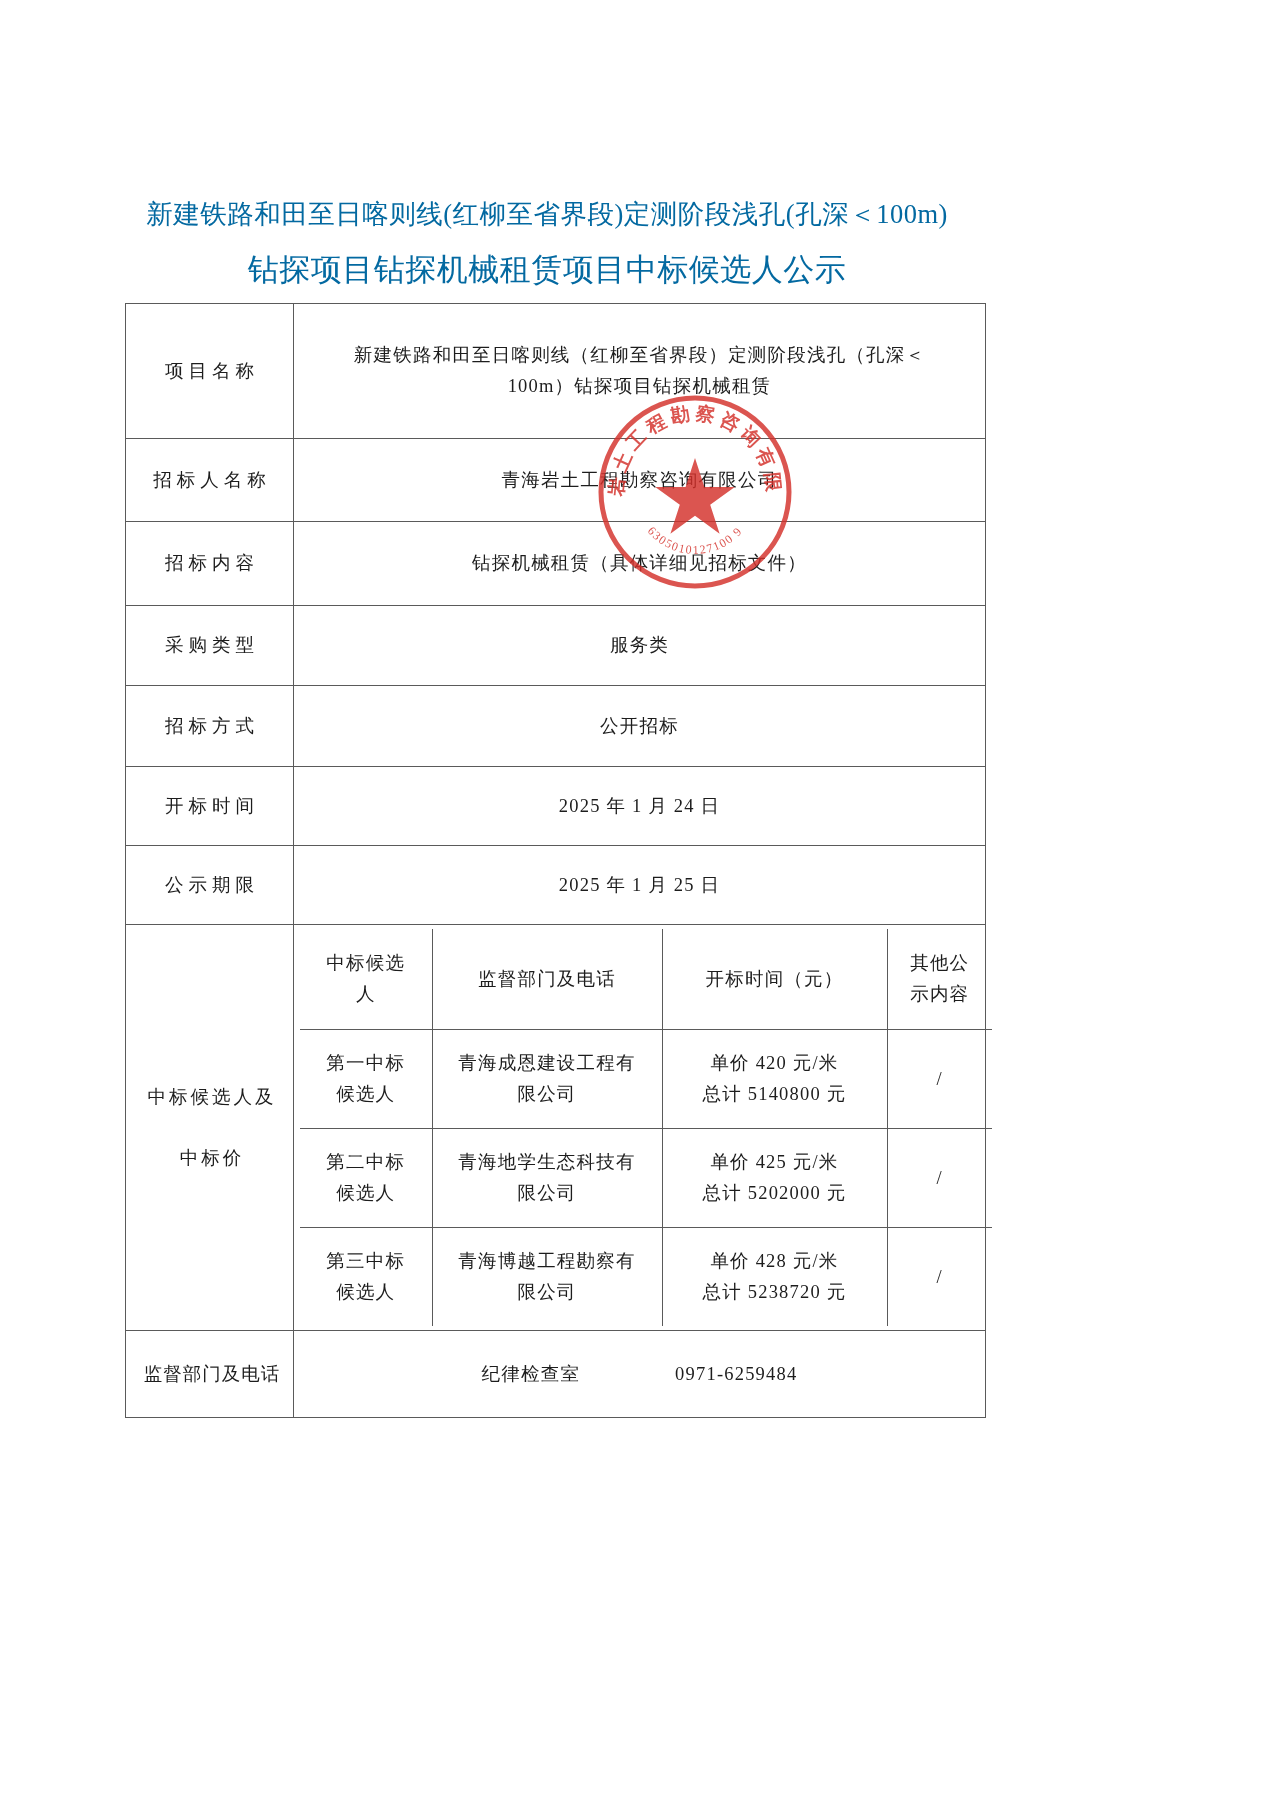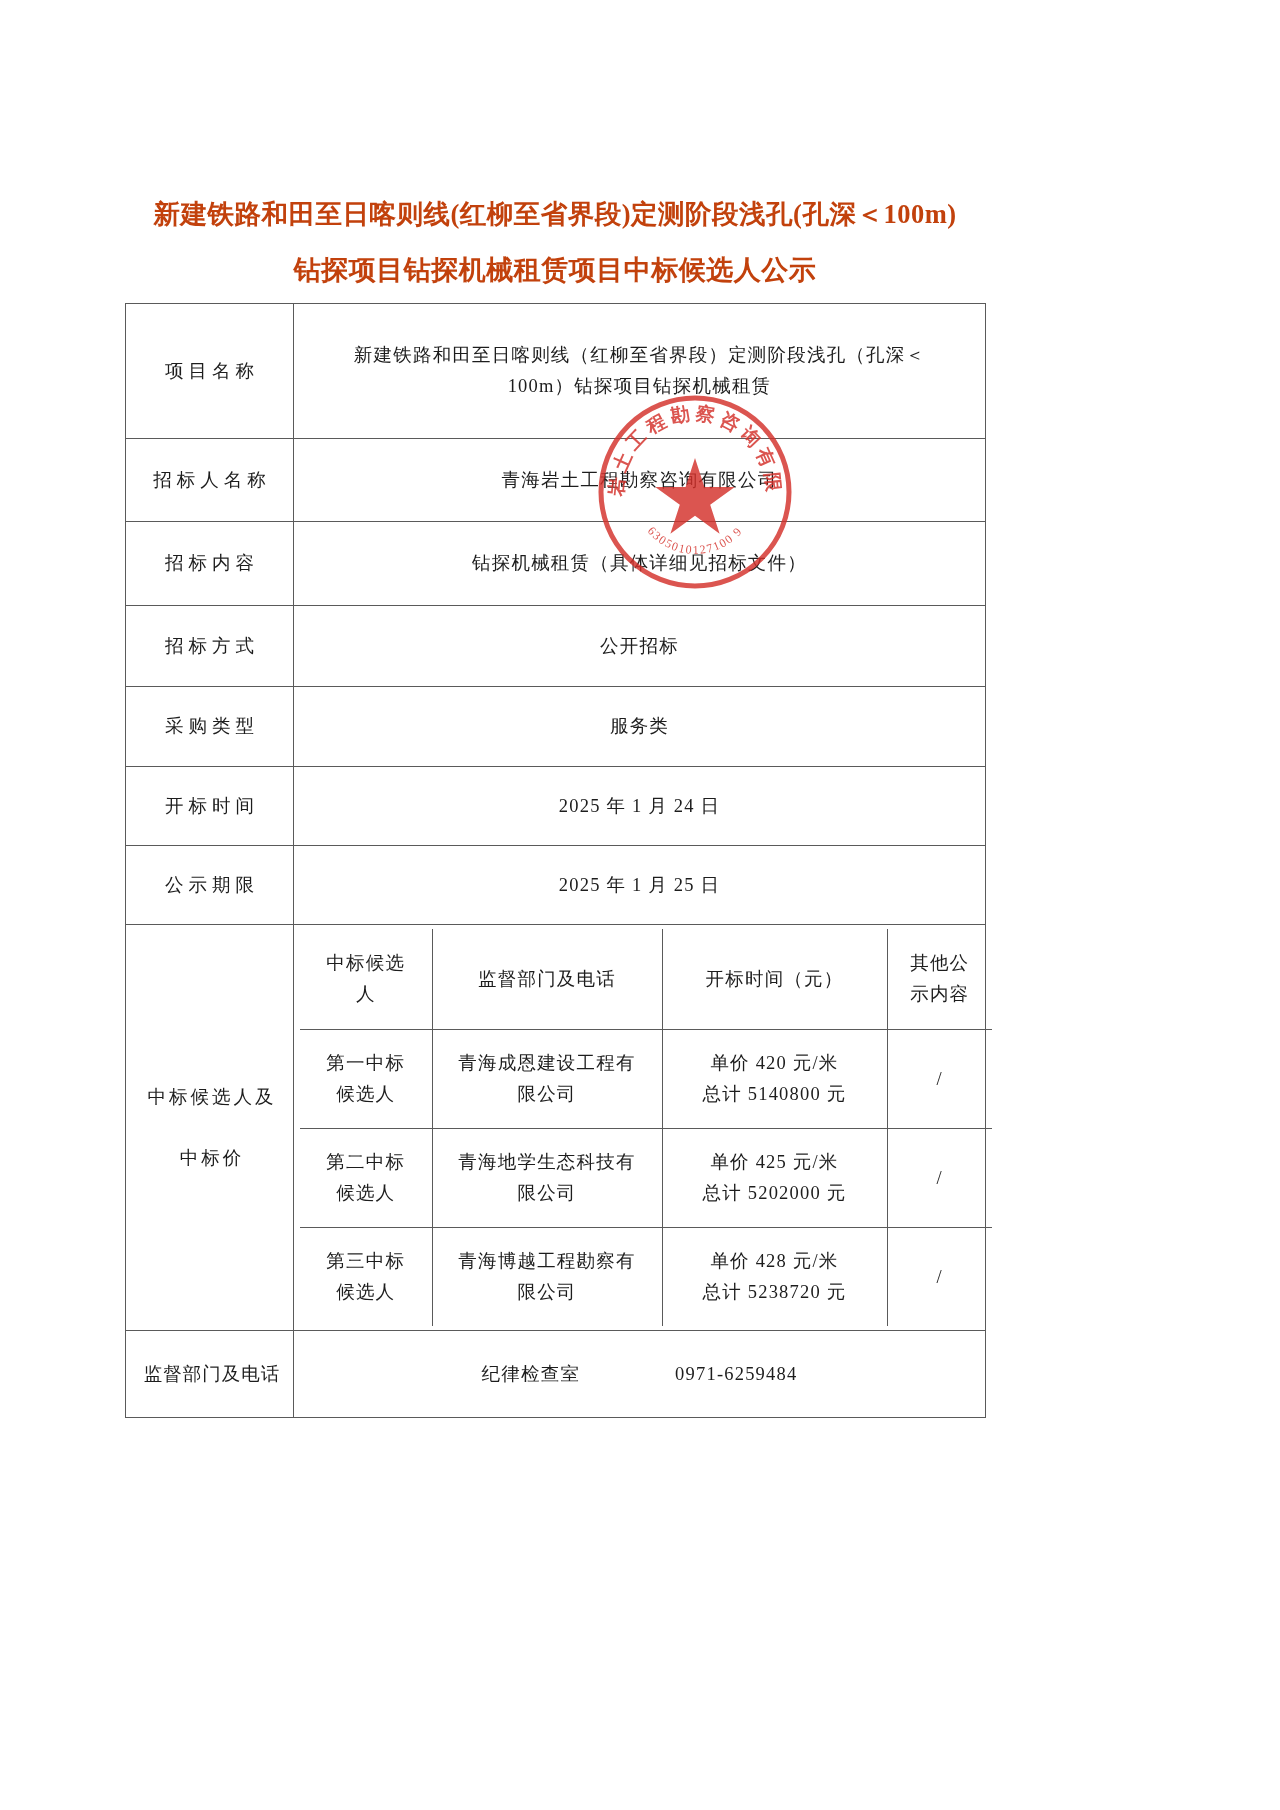--- a/index.html
+++ b/index.html
@@ -18,36 +18,36 @@
 
   .page {
     position: absolute;
     left: 0; top: 0;
     width: 1280px;
     height: 1810px;
   }
 
   .doc-title {
     position: absolute;
-    left: 125px;
+    left: 117px;
     top: 186px;
     width: 860px;
     text-align: center;
     font-family: "Liberation Serif", "DejaVu Serif", serif;
-    font-weight: bold;
+    font-weight: normal;
     font-size: 26.5px;
     line-height: 56px;
     letter-spacing: 0.5px;
-    color: #c2410c;
+    color: #0369a1;
   }
   .doc-title .line {
     display: block;
     white-space: nowrap;
   }
-  .doc-title .line2 { font-size: 27px; }
+  .doc-title .line2 { font-size: 31px; }
 
   table.notice {
     position: absolute;
     left: 125px;
     top: 303px;
     width: 860px;
     border-collapse: collapse;
     table-layout: fixed;
     border-radius: 31px;
   }
@@ -140,27 +140,27 @@
         <td class="label" style="height:74px">招标人名称</td>
         <td class="val-wrap">青海岩土工程勘察咨询有限公司</td>
       </tr>
 
       <tr>
         <td class="label" style="height:75px">招标内容</td>
         <td class="val-wrap">钻探机械租赁（具体详细见招标文件）</td>
       </tr>
 
       <tr>
+        <td class="label" style="height:71px">采购类型</td>
+        <td class="val-wrap">服务类</td>
+      </tr>
+
+      <tr>
         <td class="label" style="height:72px">招标方式</td>
         <td class="val-wrap">公开招标</td>
-      </tr>
-
-      <tr>
-        <td class="label" style="height:71px">采购类型</td>
-        <td class="val-wrap">服务类</td>
       </tr>
 
       <tr>
         <td class="label" style="height:70px">开标时间</td>
         <td class="val-wrap">2025 年 1 月 24 日</td>
       </tr>
 
       <tr>
         <td class="label" style="height:70px">公示期限</td>
         <td class="val-wrap">2025 年 1 月 25 日</td>

